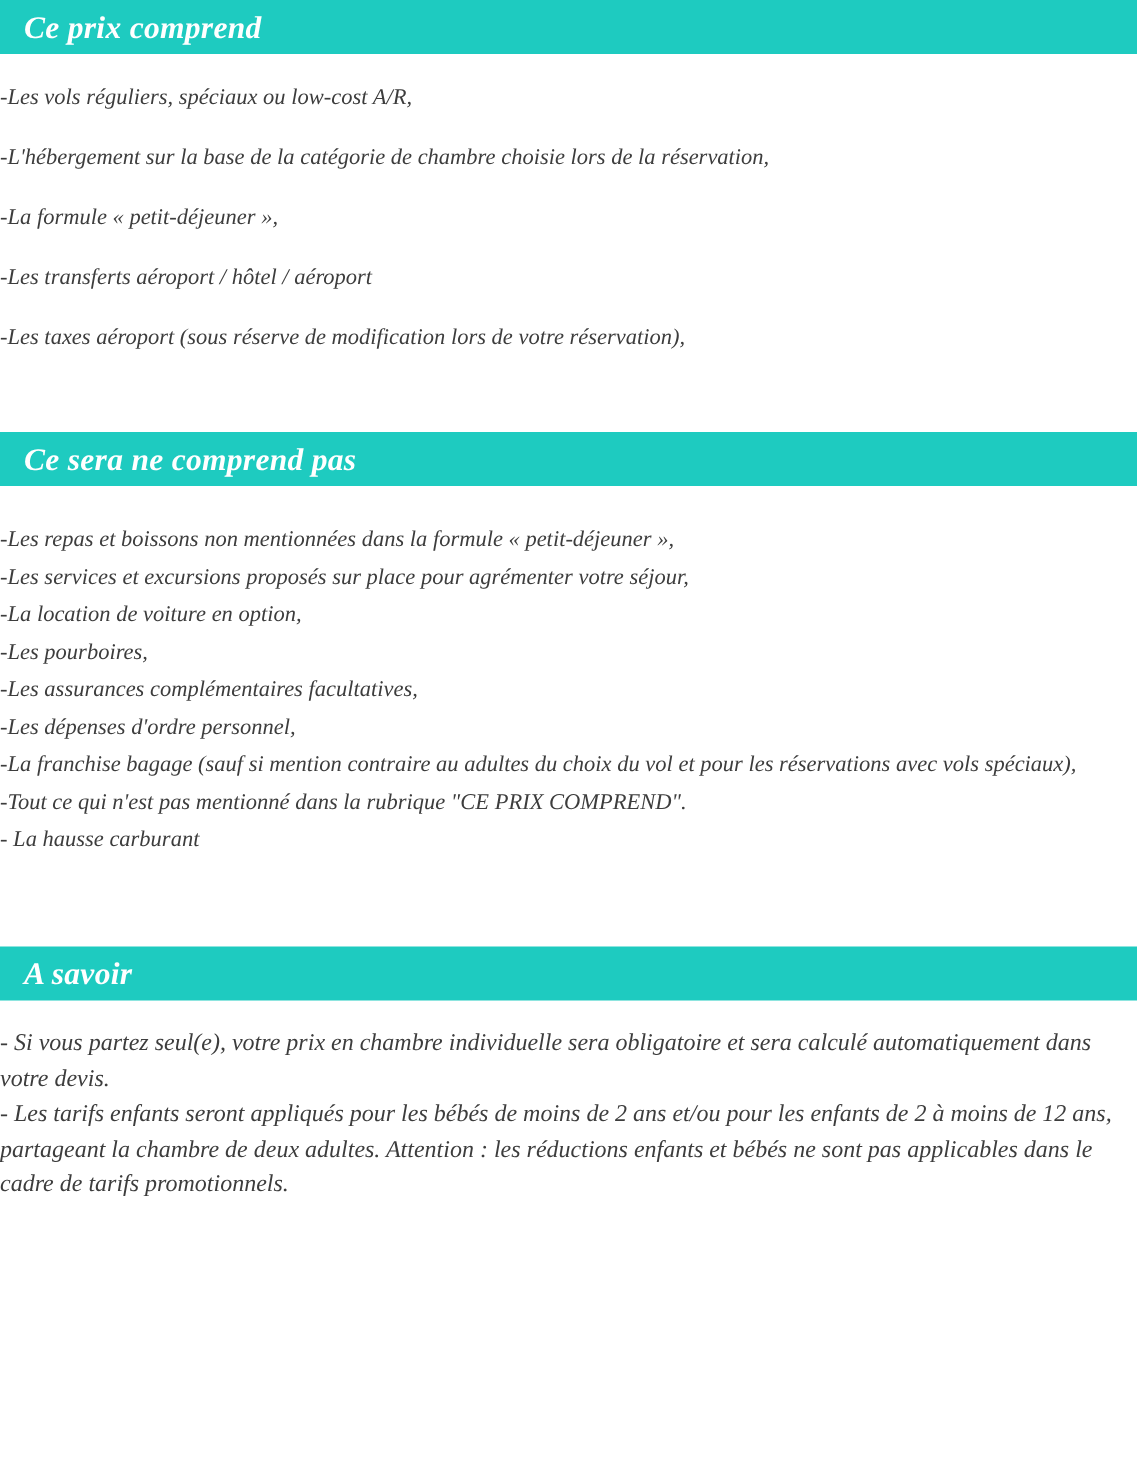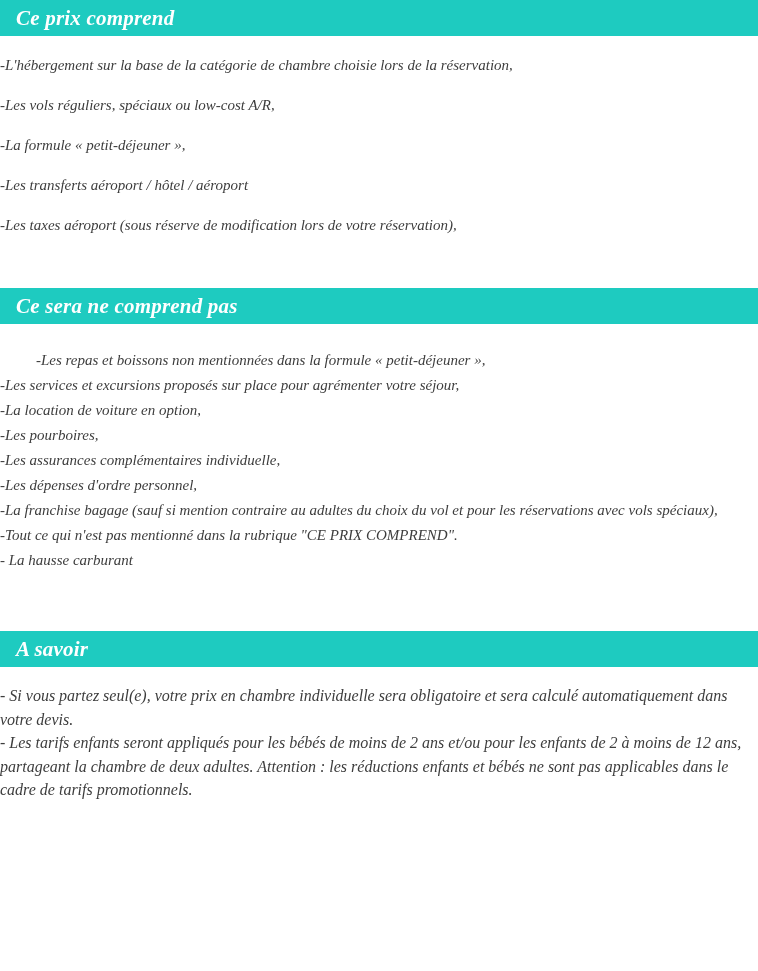--- a/index.html
+++ b/index.html
@@ -42,21 +42,21 @@
     font-style: italic;
     font-size: 15px;
     line-height: 20px;
     color: #3d3d3d;
     padding: 0 4px 0 0;
     white-space: nowrap;
   }
   .block-1 .item { margin-top: 20px; }
   .block-1 .item:first-child { margin-top: 19px; }
   .block-2 .item { margin-top: 5px; }
-  .block-2 .item:first-child { margin-top: 26px; padding-left: 36px; }
+  .block-2 .item:first-child { margin-top: 26px; }
   .gap-after-1 { height: 53px; }
   .gap-after-2 { height: 61px; }
   .note-block {
     margin-top: 17px;
   }
   .note {
     font-family: "Liberation Serif", serif;
     font-style: italic;
     font-size: 16px;
     line-height: 23.5px;
@@ -65,38 +65,38 @@
   .note + .note { margin-top: 0px; }
 </style>
 </head>
 <body>
 
 <div class="page">
 
   <div class="section-1">
     <div class="section-header">Ce prix comprend</div>
     <ul class="items block-1">
+      <li class="item">-Les vols réguliers, spéciaux ou low-cost A/R,</li>
       <li class="item">-L'hébergement sur la base de la catégorie de chambre choisie lors de la réservation,</li>
-      <li class="item">-Les vols réguliers, spéciaux ou low-cost A/R,</li>
       <li class="item">-La formule « petit-déjeuner »,</li>
       <li class="item">-Les transferts aéroport / hôtel / aéroport</li>
       <li class="item">-Les taxes aéroport  (sous réserve de modification lors de votre réservation),</li>
     </ul>
   </div>
 
   <div class="gap-after-1"></div>
 
   <div class="section-2">
     <div class="section-header">Ce sera ne comprend pas</div>
     <ul class="items block-2">
       <li class="item">-Les repas et boissons non mentionnées dans la formule « petit-déjeuner »,</li>
       <li class="item">-Les services et excursions proposés sur place pour agrémenter votre séjour,</li>
       <li class="item">-La location de voiture en option,</li>
       <li class="item">-Les pourboires,</li>
-      <li class="item">-Les assurances complémentaires individuelle,</li>
+      <li class="item">-Les assurances complémentaires facultatives,</li>
       <li class="item">-Les dépenses d'ordre personnel,</li>
       <li class="item">-La franchise bagage (sauf si mention contraire au adultes du choix du vol et pour les réservations avec vols spéciaux),</li>
       <li class="item">-Tout ce qui n'est pas mentionné dans la rubrique "CE PRIX COMPREND".</li>
       <li class="item">- La hausse carburant</li>
     </ul>
   </div>
 
   <div class="gap-after-2"></div>
 
   <div class="section-3">

